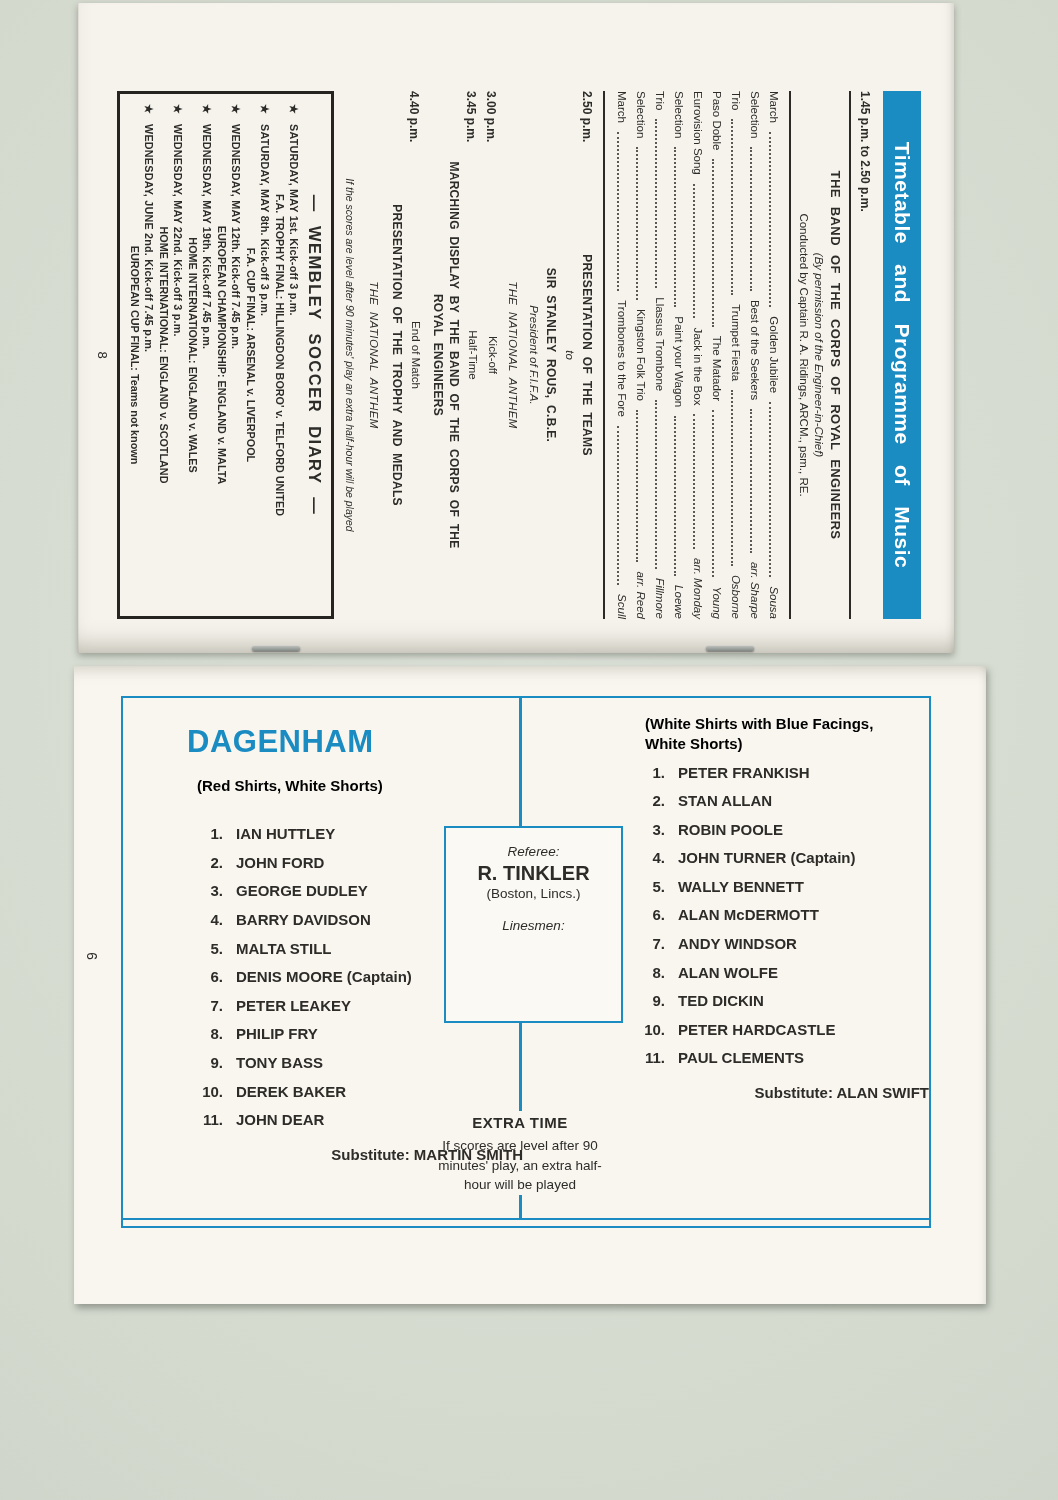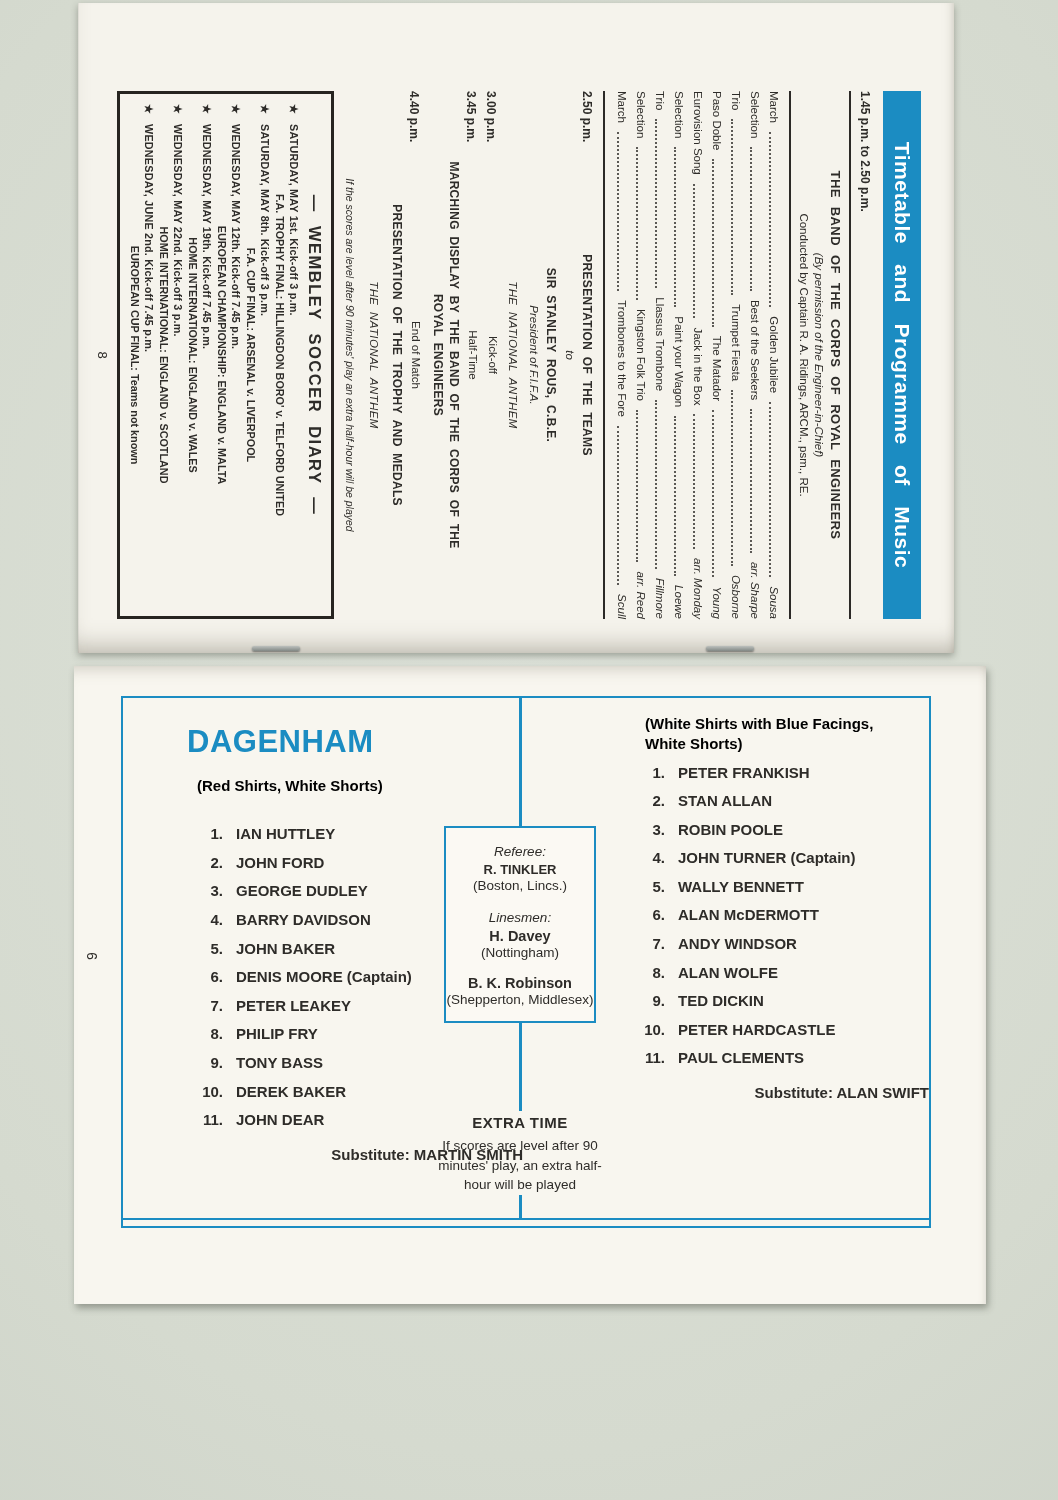--- a/index.html
+++ b/index.html
@@ -85,26 +85,26 @@
   .away .kit{margin-left:80px;max-width:240px;}
   ul.players{list-style:none;margin:0;padding:0;}
   .home ul.players{margin-top:30px;}
   .away ul.players{margin-top:10px;}
   .player{display:flex;margin-bottom:12.6px;font-weight:bold;font-size:15px;line-height:16px;}
   .player .no{width:100px;text-align:right;margin-right:13px;}
   .sub{font-weight:bold;font-size:15px;margin-top:18px;text-align:right;}
   .home .sub{margin-left:74px;}
   .away .sub{margin-left:80px;}
   .ref-box{
-    position:absolute;left:321px;top:128px;width:152px;height:197px;box-sizing:border-box;
+    position:absolute;left:321px;top:128px;width:179px;height:197px;box-sizing:border-box;
     border:2px solid var(--accent);background:#fbf9f3;text-align:center;padding-top:16px;
   }
   .off-label{font-style:italic;font-size:13.5px;}
   .off-label.linesmen{margin-top:15px;}
-  .ref-name{font-weight:bold;font-size:13px;margin-top:3px;}
+  .ref-name{font-weight:bold;font-size:20px;margin-top:3px;}
   .off-origin{font-size:13.5px;margin-top:1px;line-height:1.25;}
   .official{margin-top:3px;}
   .official + .official{margin-top:13px;}
   .off-name{font-weight:bold;font-size:14.5px;}
   .extra{position:absolute;left:305px;top:416px;width:184px;text-align:center;}
   .extra-title{font-weight:bold;font-size:15px;letter-spacing:.5px;}
   .extra-body{font-size:13.5px;margin-top:5px;line-height:1.45;}
   .page9{position:absolute;left:14px;top:282px;font-size:14px;transform:rotate(-90deg);}
   
   .staple{
@@ -295,21 +295,21 @@
           <li class="player">
             <span class="no">3.</span>
             <span class="pname">GEORGE DUDLEY</span>
           </li>
           <li class="player">
             <span class="no">4.</span>
             <span class="pname">BARRY DAVIDSON</span>
           </li>
           <li class="player">
             <span class="no">5.</span>
-            <span class="pname">JOHN BAKER</span>
+            <span class="pname">MALTA STILL</span>
           </li>
           <li class="player">
             <span class="no">6.</span>
             <span class="pname">DENIS MOORE (Captain)</span>
           </li>
           <li class="player">
             <span class="no">7.</span>
             <span class="pname">PETER LEAKEY</span>
           </li>
           <li class="player">
@@ -387,30 +387,20 @@
         <span>Substitute:</span>
         <span>ALAN SWIFT</span>
       </div>
     </div>
 
     <div class="ref-box">
       <div class="off-label">Referee:</div>
       <div class="ref-name">R. TINKLER</div>
       <div class="off-origin">(Boston, Lincs.)</div>
       <div class="off-label linesmen">Linesmen:</div>
-      <div>
-          <div class="official">
-            <div class="off-name">H. Davey</div>
-            <div class="off-origin">(Nottingham)</div>
-          </div>
-          <div class="official">
-            <div class="off-name">B. K. Robinson</div>
-            <div class="off-origin">(Shepperton, Middlesex)</div>
-          </div>
-        </div>
     </div>
 
     <div class="extra">
       <div class="extra-title">EXTRA TIME</div>
       <div class="extra-body">If scores are level after 90 minutes' play, an extra half-hour will be played</div>
     </div>
   </div>
 
   <div class="page9">9</div>
 </div>

